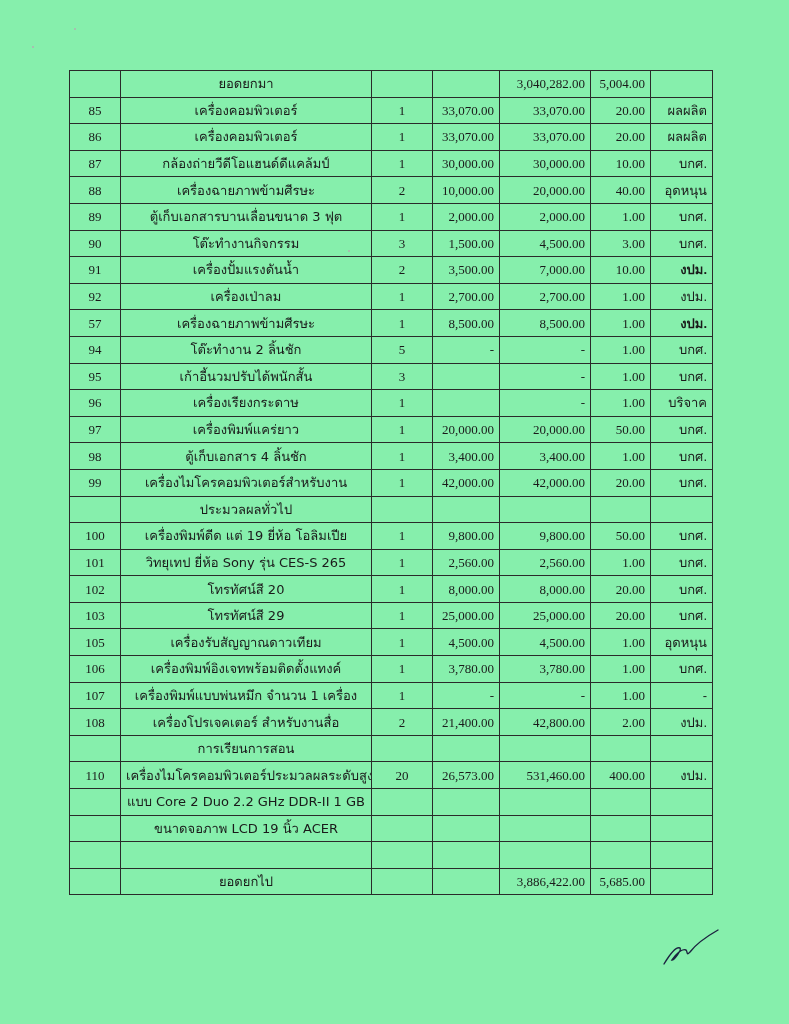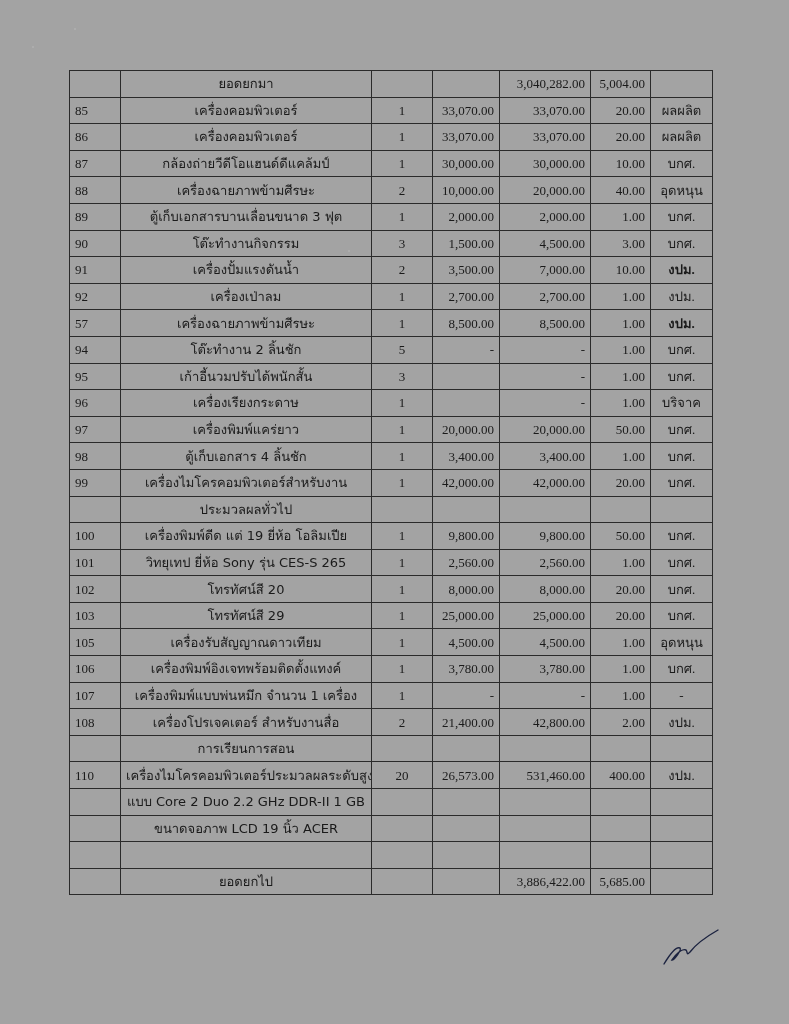--- a/index.html
+++ b/index.html
@@ -12,45 +12,45 @@
       height: 1024px;
       position: relative;
       overflow: hidden;
       font-family: "Liberation Serif", "DejaVu Serif", serif;
       color: #1a1a1a;
     }
     .page {
       position: absolute;
       left: 0; top: 0;
       width: 789px; height: 1024px;
-      background: #a3a3a3;
+      background: #86efac;
     }
     table.asset-table {
       position: absolute;
       left: 69px;
       top: 70px;
       border-collapse: collapse;
       table-layout: fixed;
       width: 643px;
     }
     table.asset-table td {
       border: 1.3px solid #2a2a2a;
       height: 25.6px;
       padding: 0 5px;
       font-size: 13px;
       line-height: 15px;
       white-space: nowrap;
       overflow: hidden;
       vertical-align: middle;
     }
-    td.c-no { text-align: left; font-family: "Liberation Serif", serif; font-size: 13px; }
+    td.c-no { text-align: center; font-family: "Liberation Serif", serif; font-size: 13px; }
     td.c-name { text-align: center; font-family: "DejaVu Sans", "Liberation Sans", sans-serif; font-size: 11.5px; padding-left: 3px; }
     td.c-qty { text-align: center; }
     td.c-price, td.c-total, td.c-dep { text-align: right; font-size: 12.5px; }
-    td.c-src { text-align: center; font-family: Liberation Serif, serif; font-size: 11.5px; padding: 0 2px; }
+    td.c-src { text-align: right; font-family: Liberation Sans, sans-serif; font-size: 11.5px; padding: 0 2px; }
     td.c-src.bold { font-weight: bold; }
     td.center-label { text-align: center; }
     col.col-no { width: 51px; }
     col.col-name { width: 251px; }
     col.col-qty { width: 61px; }
     col.col-price { width: 67px; }
     col.col-total { width: 91px; }
     col.col-dep { width: 60px; }
     col.col-src { width: 62px; }
     .signature {

